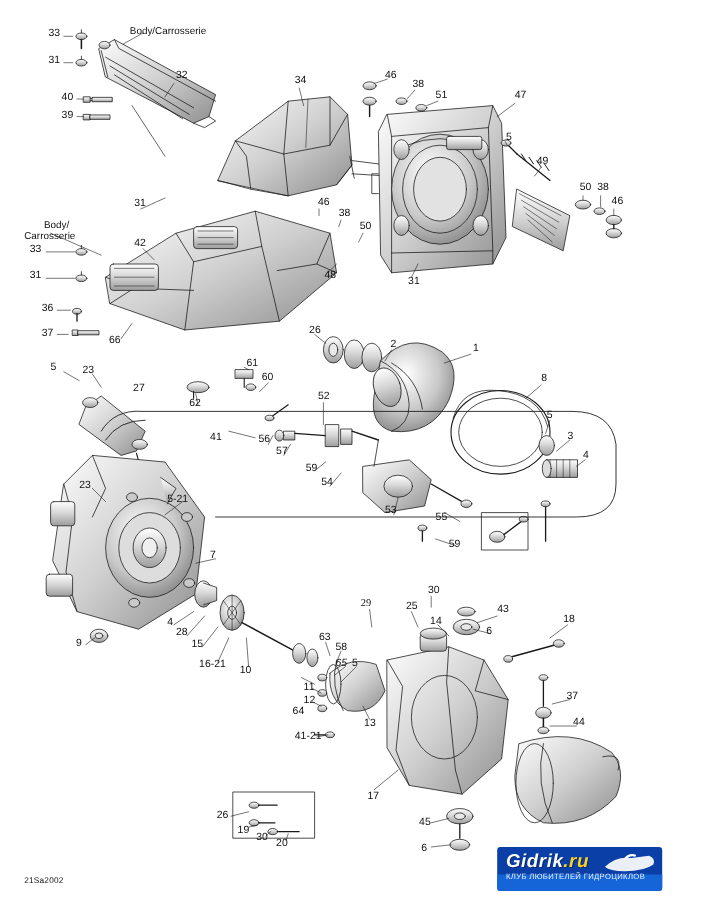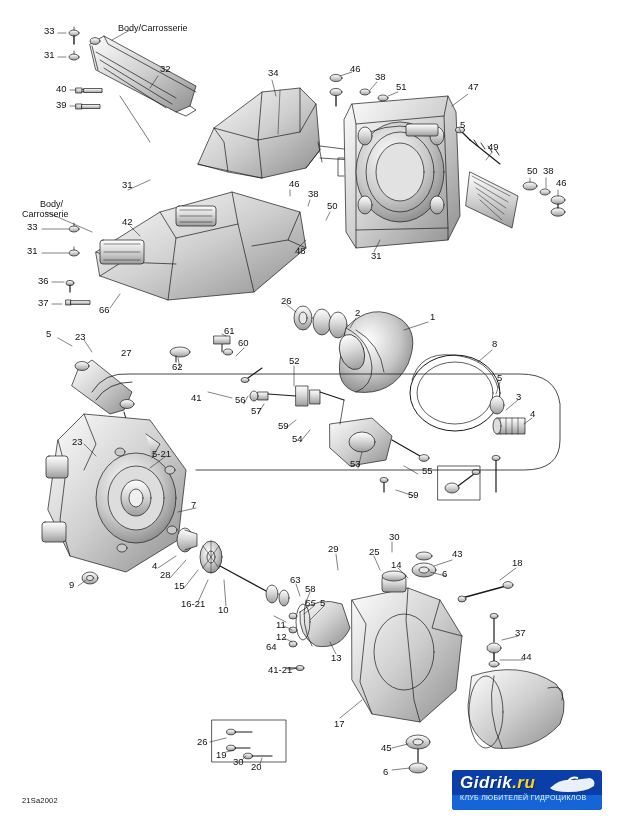--- a/index.html
+++ b/index.html
@@ -453,33 +453,33 @@
   <div class="lbl" style="left:172px;top:362px;">62</div>
   <div class="lbl" style="left:121px;top:348px;">27</div>
   <div class="lbl" style="left:497px;top:373px;">5</div>
   <div class="lbl" style="left:516px;top:392px;">3</div>
   <div class="lbl" style="left:530px;top:409px;">4</div>
   <div class="lbl" style="left:235px;top:395px;">56</div>
   <div class="lbl" style="left:251px;top:406px;">57</div>
   <div class="lbl" style="left:278px;top:421px;">59</div>
   <div class="lbl" style="left:292px;top:434px;">54</div>
   <div class="lbl" style="left:350px;top:459px;">53</div>
-  <div class="lbl" style="left:422px;top:466px;">55</div>
+  <div class="lbl" style="left:396px;top:466px;">55</div>
   <div class="lbl" style="left:408px;top:490px;">59</div>
   <div class="lbl" style="left:191px;top:393px;">41</div>
   <div class="lbl" style="left:72px;top:437px;">23</div>
   <div class="lbl" style="left:152px;top:449px;">5-21</div>
   <div class="lbl" style="left:191px;top:500px;">7</div>
   <div class="lbl" style="left:69px;top:580px;">9</div>
   <div class="lbl" style="left:152px;top:561px;">4</div>
   <div class="lbl" style="left:160px;top:570px;">28</div>
   <div class="lbl" style="left:174px;top:581px;">15</div>
   <div class="lbl" style="left:181px;top:599px;">16-21</div>
   <div class="lbl" style="left:218px;top:605px;">10</div>
-  <div class="lbl" style="left:328px;top:544px;">29</div>
+  <div class="lbl" style="left:328px;top:544px;font-family:Liberation Serif, serif;">29</div>
   <div class="lbl" style="left:389px;top:532px;">30</div>
   <div class="lbl" style="left:369px;top:547px;">25</div>
   <div class="lbl" style="left:391px;top:560px;">14</div>
   <div class="lbl" style="left:452px;top:549px;">43</div>
   <div class="lbl" style="left:442px;top:569px;">6</div>
   <div class="lbl" style="left:512px;top:558px;">18</div>
   <div class="lbl" style="left:290px;top:575px;">63</div>
   <div class="lbl" style="left:305px;top:584px;">58</div>
   <div class="lbl" style="left:305px;top:598px;font-style:italic;">65</div>
   <div class="lbl" style="left:320px;top:598px;">5</div>

